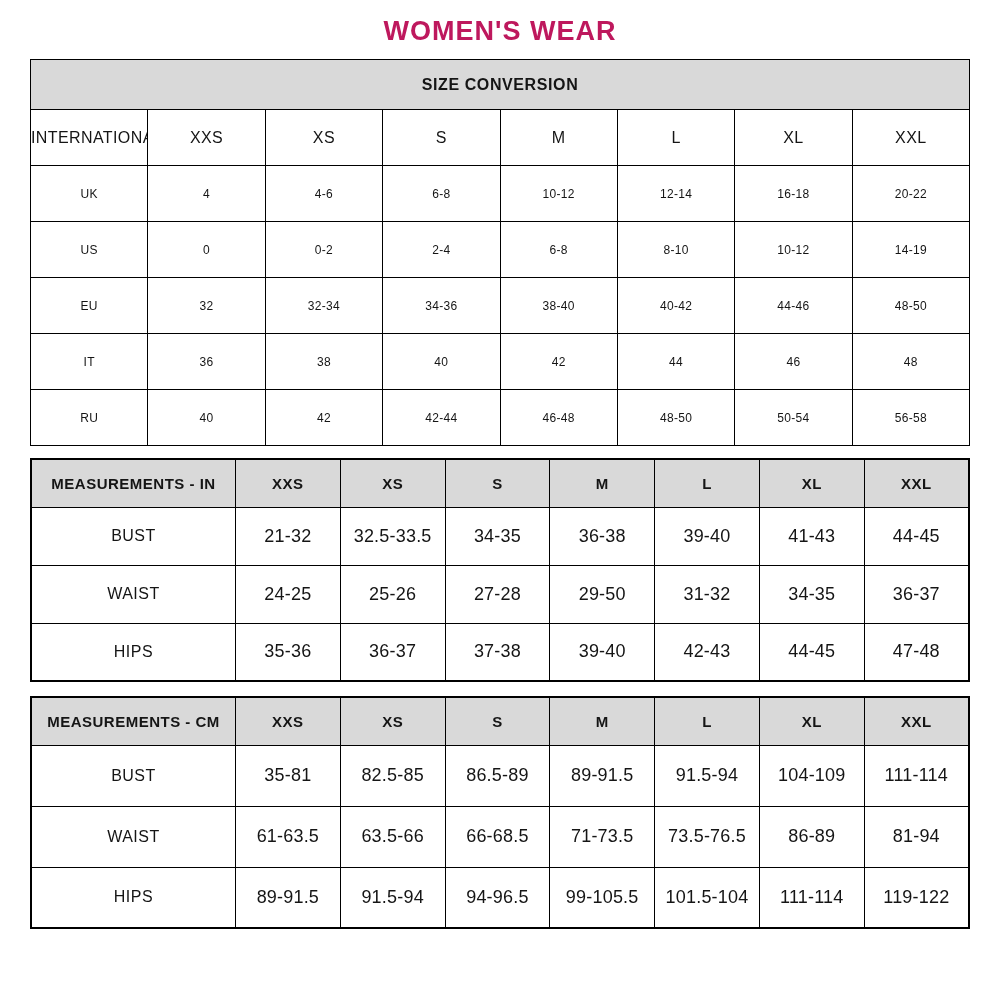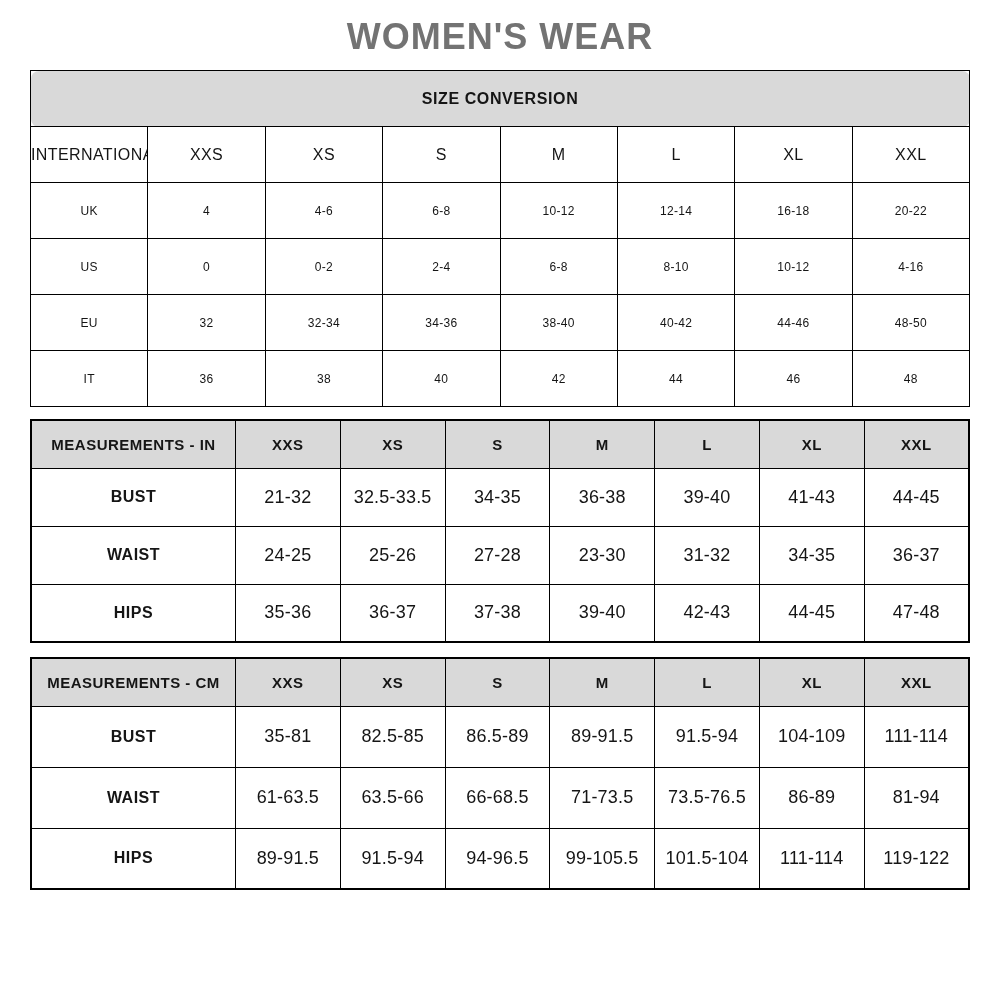--- a/index.html
+++ b/index.html
@@ -12,49 +12,48 @@
     overflow: hidden;
   }
   .page {
     width: 1000px;
     height: 1000px;
     padding: 10px 30px 0 30px;
     background: #ffffff;
   }
   .page-title {
     text-align: center;
-    font-size: 36px;
+    font-size: 27px;
     font-weight: 700;
     letter-spacing: 1px;
     padding: 6px 0 12px 0;
-    color: #737373;
+    color: #be185d;
   }
   table {
     width: 100%;
     border-collapse: collapse;
     table-layout: fixed;
     background: #ffffff;
   }
   th, td {
     border: 1px solid #000000;
     text-align: center;
     vertical-align: middle;
     color: #151515;
     overflow: hidden;
     white-space: nowrap;
   }
   
   .t1 { border: 1.5px solid #000; margin-bottom: 12px; }
   .t1 .title-row th {
     background: #d9d9d9;
-    height: 56px;
+    height: 50px;
     font-size: 16px;
     font-weight: 700;
     letter-spacing: 0.6px;
-    border-radius: 8px;
   }
   .t1 .cols-row th {
     background: #ffffff;
     height: 56px;
     font-size: 16px;
     font-weight: 500;
     letter-spacing: 0.4px;
   }
   .t1 td {
     height: 56px;
@@ -75,21 +74,21 @@
   }
   .tm td {
     font-size: 18px;
     font-weight: 400;
     letter-spacing: 0.2px;
   }
   .t2 td { height: 58px; }
   .t3 td { height: 61px; }
   .tm td.first-col {
     font-size: 16px;
-    font-weight: 700;
+    font-weight: 400;
     letter-spacing: 0.5px;
   }
   .tm .first-col { width: 21.8%; }
 </style>
 </head>
 <body>
 
 <div class="page">
 
   <div class="page-title">WOMEN'S WEAR</div>
@@ -122,41 +121,51 @@
           <td>20-22</td>
         </tr>
         <tr>
           <td class="first-col">US</td>
           <td>0</td>
           <td>0-2</td>
           <td>2-4</td>
           <td>6-8</td>
           <td>8-10</td>
           <td>10-12</td>
-          <td>4-16</td>
+          <td>14-19</td>
         </tr>
         <tr>
           <td class="first-col">EU</td>
           <td>32</td>
           <td>32-34</td>
           <td>34-36</td>
           <td>38-40</td>
           <td>40-42</td>
           <td>44-46</td>
           <td>48-50</td>
         </tr>
         <tr>
           <td class="first-col">IT</td>
           <td>36</td>
           <td>38</td>
           <td>40</td>
           <td>42</td>
           <td>44</td>
           <td>46</td>
           <td>48</td>
+        </tr>
+        <tr>
+          <td class="first-col">RU</td>
+          <td>40</td>
+          <td>42</td>
+          <td>42-44</td>
+          <td>46-48</td>
+          <td>48-50</td>
+          <td>50-54</td>
+          <td>56-58</td>
         </tr>
       </tbody>
   </table>
 
   <table class="tm t2">
     <thead>
       <tr>
           <th class="first-col">MEASUREMENTS - IN</th>
           <th>XXS</th>
           <th>XS</th>
@@ -176,21 +185,21 @@
           <td>36-38</td>
           <td>39-40</td>
           <td>41-43</td>
           <td>44-45</td>
         </tr>
         <tr>
           <td class="first-col">WAIST</td>
           <td>24-25</td>
           <td>25-26</td>
           <td>27-28</td>
-          <td>23-30</td>
+          <td>29-50</td>
           <td>31-32</td>
           <td>34-35</td>
           <td>36-37</td>
         </tr>
         <tr>
           <td class="first-col">HIPS</td>
           <td>35-36</td>
           <td>36-37</td>
           <td>37-38</td>
           <td>39-40</td>

